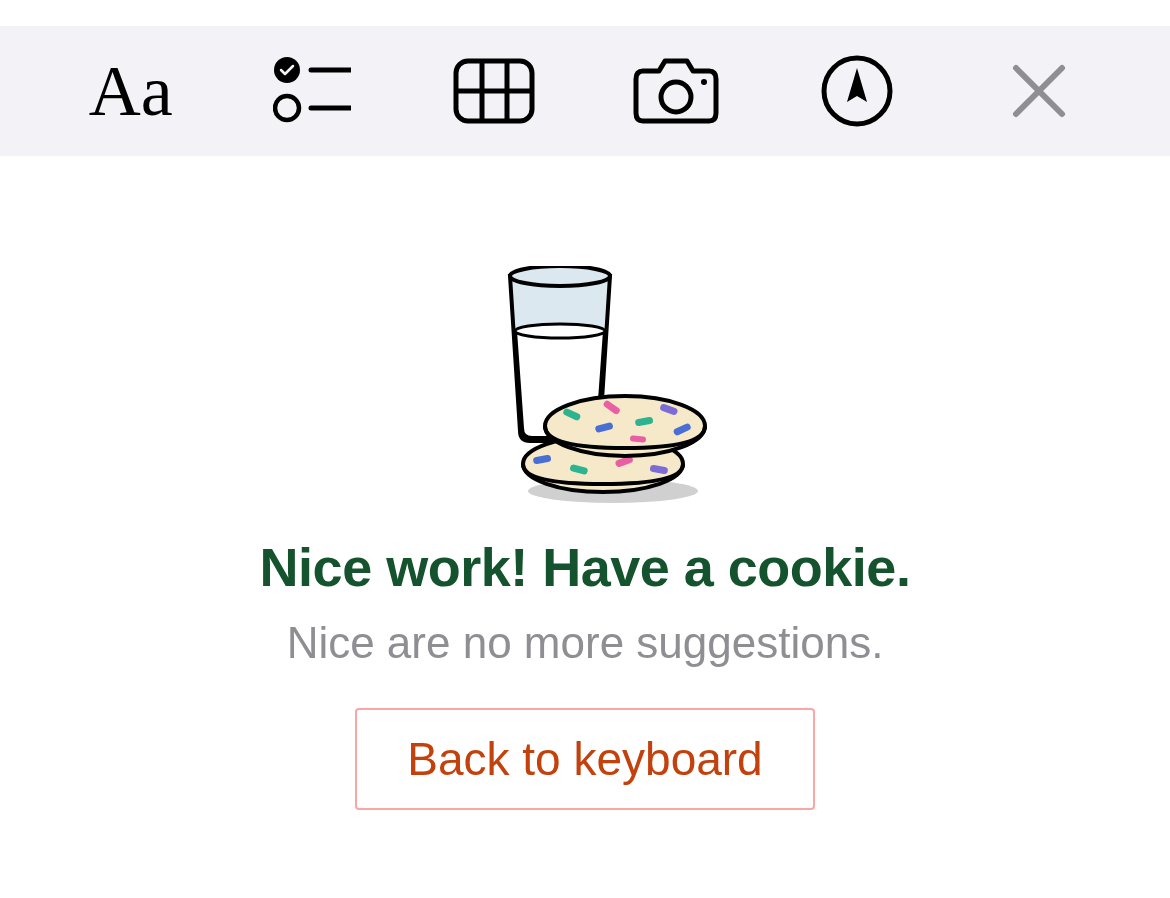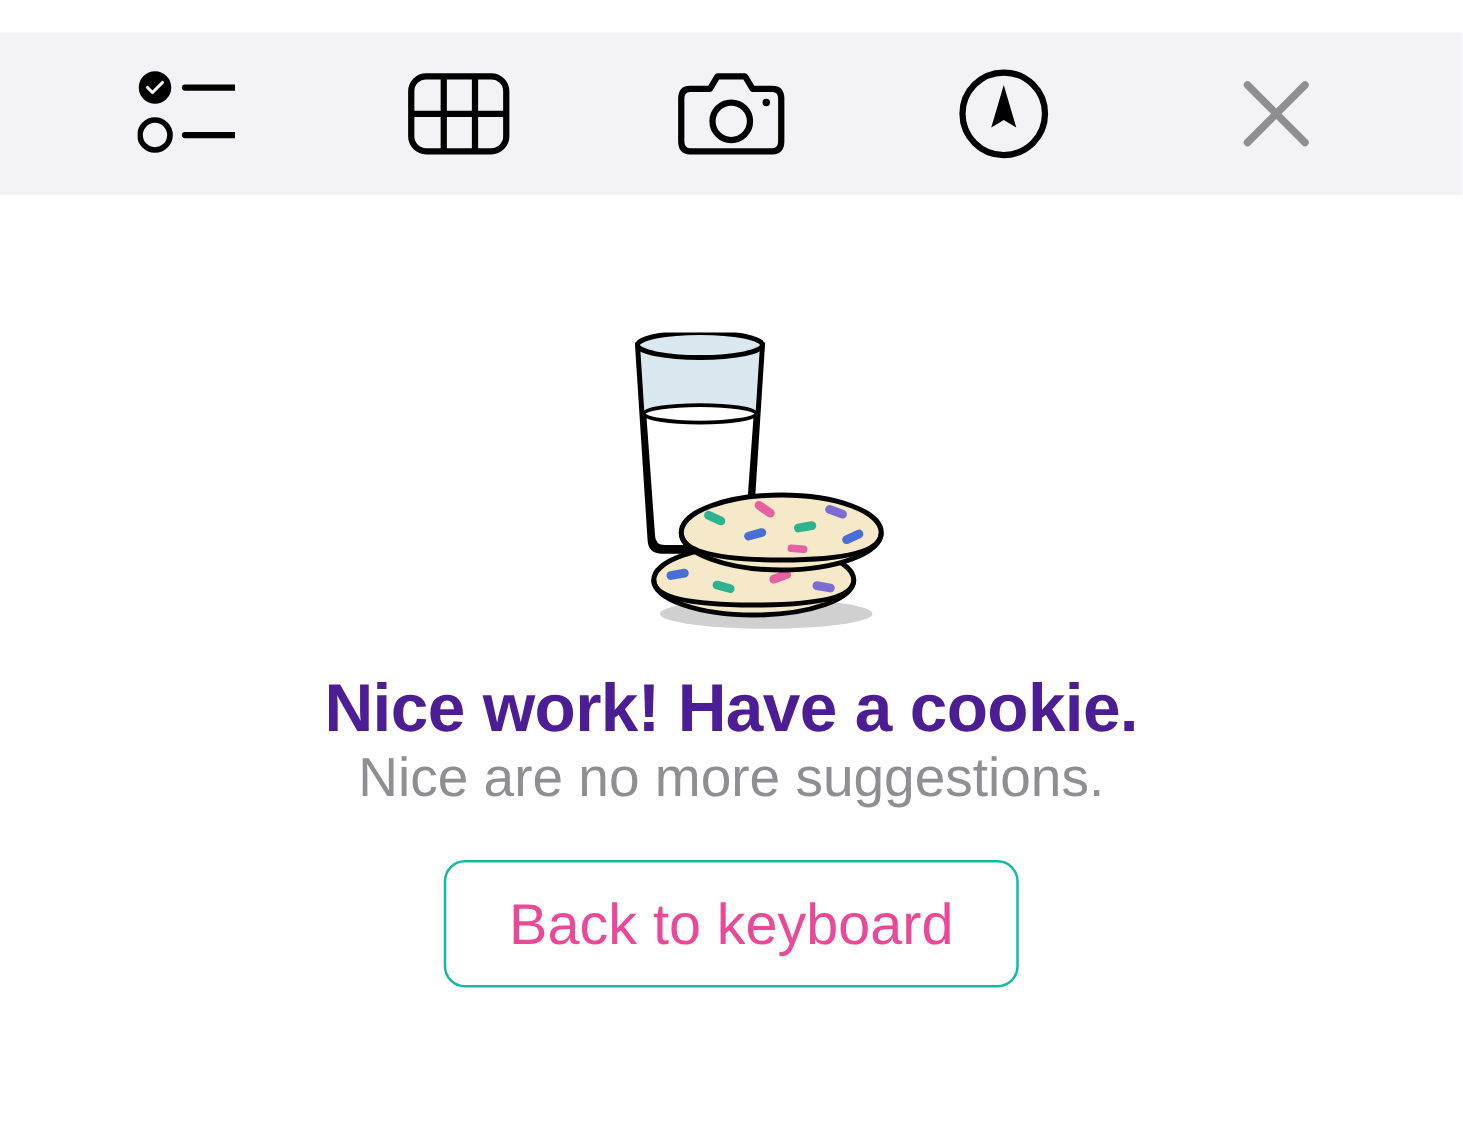--- a/index.html
+++ b/index.html
@@ -41,55 +41,59 @@
       padding-top: 110px;
     }
     .illustration {
       width: 260px;
       height: 240px;
       margin-bottom: 30px;
     }
     .heading {
       font-size: 54px;
       font-weight: 700;
-      color: #4c1d95;
+      color: #14532d;
+      margin-bottom: 20px;
       text-align: center;
       letter-spacing: -0.5px;
     }
     .subtext {
       font-size: 44px;
       color: #8e8e93;
       margin-bottom: 40px;
       text-align: center;
     }
     .button {
       font-size: 46px;
-      color: #ec4899;
+      color: #c2410c;
       background: #ffffff;
-      border: 2px solid #14b8a6;
-      border-radius: 17px;
+      border: 2px solid #fca5a5;
+      border-radius: 4px;
       padding: 22px 50px;
       cursor: pointer;
       font-weight: 400;
     }
     .aa-text {
       font-size: 72px;
       font-weight: 400;
       color: #000000;
       font-family: Georgia, serif;
       line-height: 1;
     }
   </style>
 </head>
 <body>
 
 <div class="top-spacer"></div>
 
 <div class="toolbar">
 
+  <div class="toolbar-item">
+    <span class="aa-text">Aa</span>
+  </div>
 
   <div class="toolbar-item">
     <svg width="78" height="70" viewBox="0 0 78 70">
       <circle cx="14" cy="14" r="13" fill="#000000"></circle>
       <path d="M 8 14 L 12 18 L 20 10" stroke="#f2f2f7" stroke-width="2.5" fill="none" stroke-linecap="round" stroke-linejoin="round"></path>
       <line x1="38" y1="14" x2="78" y2="14" stroke="#000000" stroke-width="5" stroke-linecap="round"></line>
       <circle cx="14" cy="52" r="12" fill="none" stroke="#000000" stroke-width="4.5"></circle>
       <line x1="38" y1="52" x2="78" y2="52" stroke="#000000" stroke-width="5" stroke-linecap="round"></line>
     </svg>
   </div>

